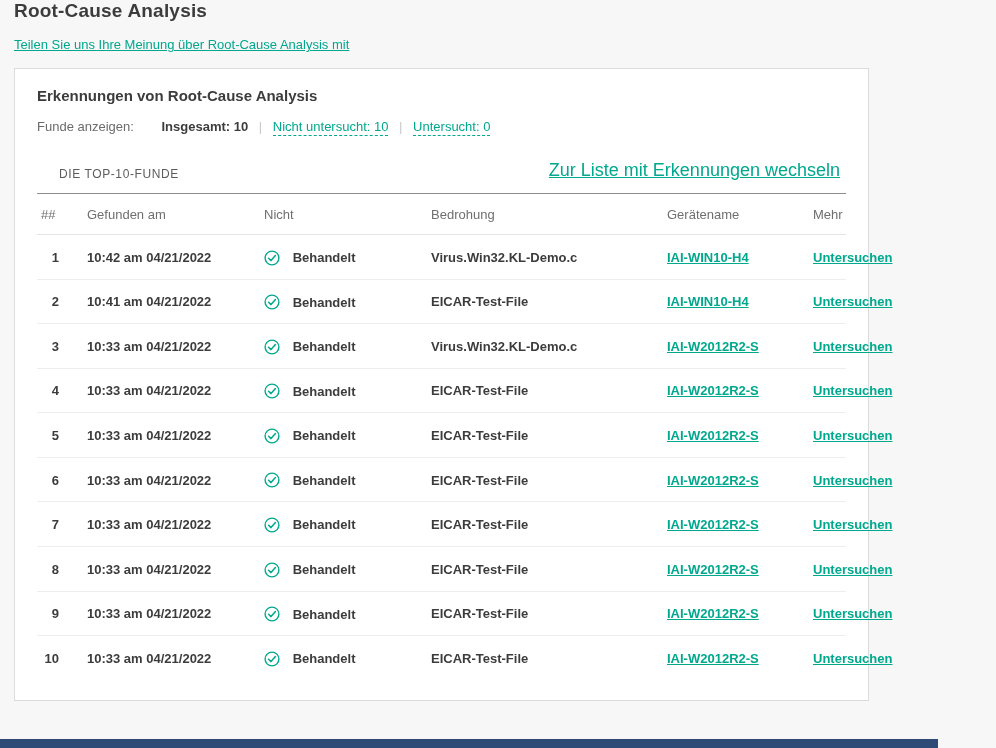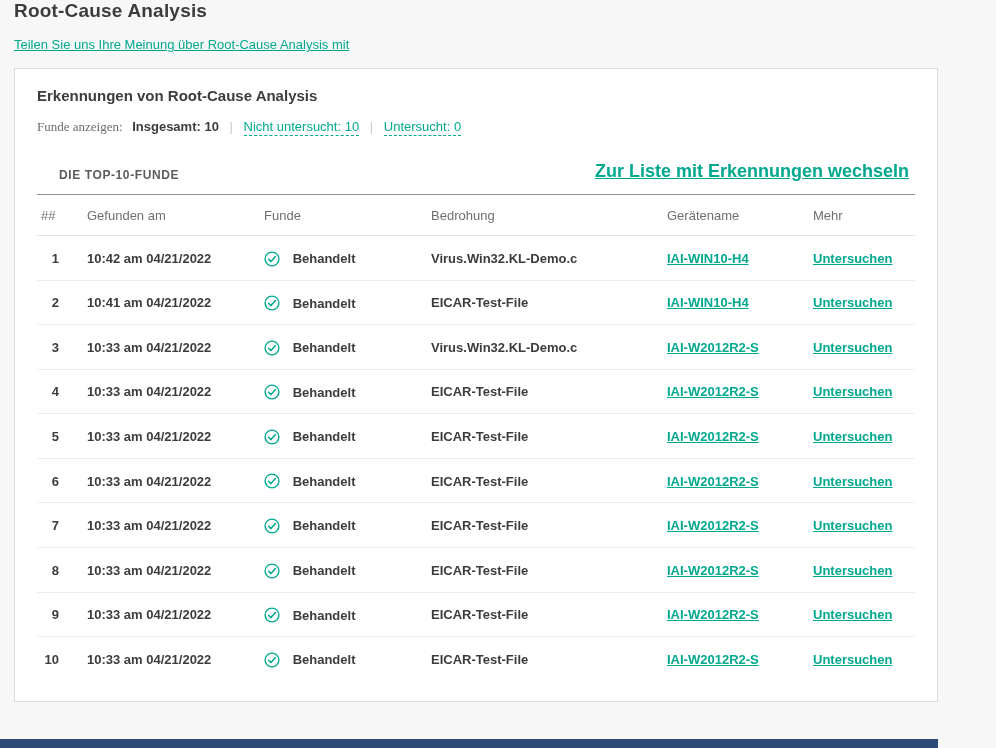--- a/index.html
+++ b/index.html
@@ -21,45 +21,44 @@
     font-size: 13px; color: #565656; line-height: 1.5;
     margin: 0 0 14px 0; max-width: 976px;
   }
   .feedback-link {
     font-size: 13px; color: var(--accent, #00a88e);
     text-decoration: underline; cursor: pointer;
   }
 
   .panel {
     margin-top: 15px;
-    width: 924px;
+    width: 855px;
     background: #ffffff;
     border: 1px solid #dcdcdc;
     padding: 18px 22px 20px 22px;
   }
   .panel-title {
     font-size: 15px; font-weight: 600; color: #3c3c3c;
     margin: 0 0 15px 0;
   }
 
   .filter-row { font-size: 13px; color: #6b6b6b; margin-bottom: 14px; }
-  .filter-label { margin-right: 6px; font-family: Liberation Serif, serif; }
+  .filter-label { margin-right: 24px; }
   .filter-total { color: #3c3c3c; font-weight: bold; }
   .sep { color: #c9c9c9; margin: 0 7px; }
   .filter-link {
     color: var(--accent, #00a88e); text-decoration: none;
     border-bottom: 1px dashed var(--accent, #00a88e);
     padding-bottom: 1px; cursor: pointer;
   }
 
   .section-header {
     display: flex; justify-content: space-between; align-items: flex-end;
     padding: 12px 6px 12px 22px;
     border-bottom: 1px solid #8d8d8d;
-    font-weight: bold;
   }
   .section-title { font-size: 12px; color: #5c5c5c; letter-spacing: .6px; }
   .switch-link {
     font-size: 18px; color: var(--accent, #00a88e);
     text-decoration: underline; cursor: pointer;
   }
 
   table { width: 100%; border-collapse: collapse; table-layout: fixed; }
   col.c-num    { width: 50px; }
   col.c-time   { width: 177px; }
@@ -134,21 +133,21 @@
           <col class="c-time">
           <col class="c-status">
         <col class="c-threat">
           <col class="c-device">
           <col class="c-action">
       </colgroup>
       <thead>
         <tr>
           <th class="col-num">##</th>
           <th class="col-time">Gefunden am</th>
-          <th class="col-status">Funde</th>
+          <th class="col-status">Nicht</th>
           <th class="col-threat">Bedrohung</th>
           <th class="col-device">Gerätename</th>
           <th class="col-action">Mehr</th>
         </tr>
       </thead>
       <tbody>
           <tr>
     <td class="col-num">1</td>
     <td class="col-time">10:42 am 04/21/2022</td>
     <td class="col-status">

